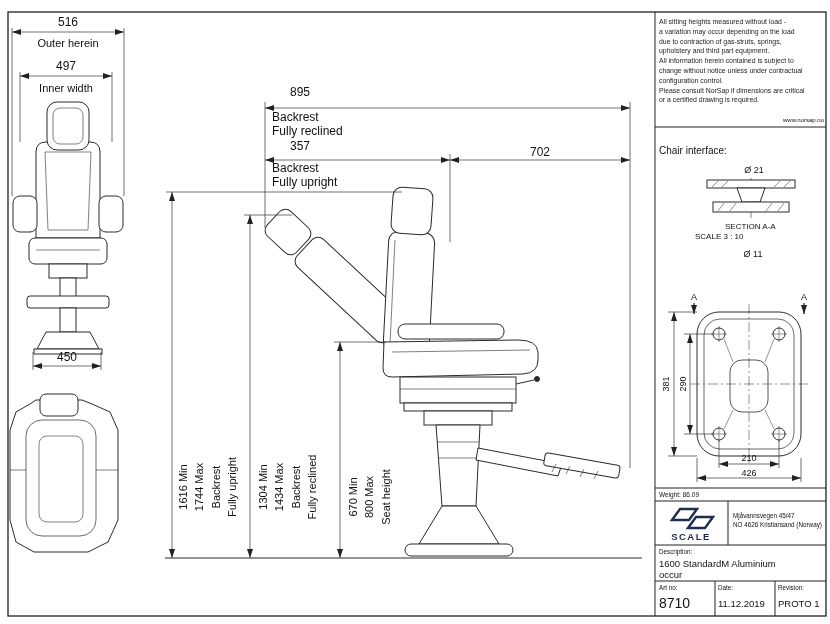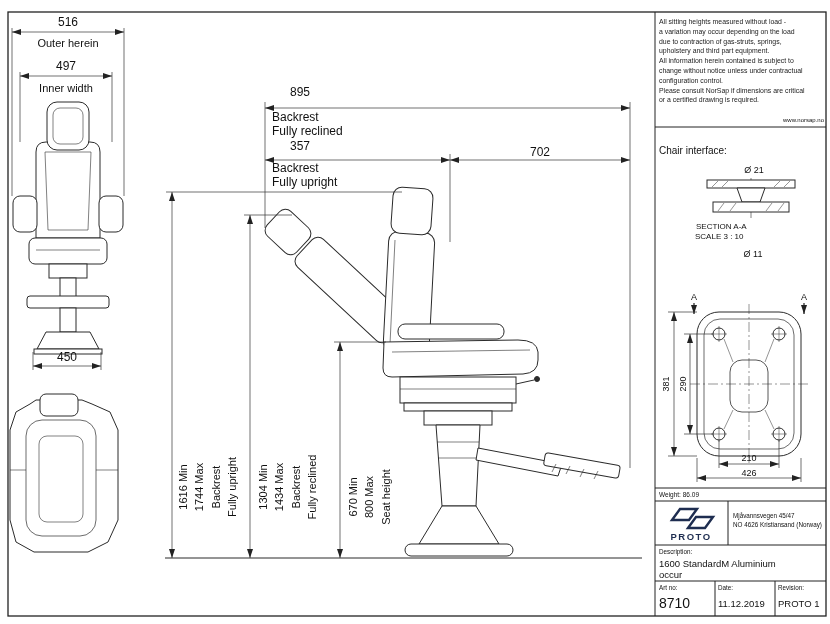--- a/index.html
+++ b/index.html
@@ -223,32 +223,32 @@
 upholstery and third part equipment.
 All information herein contained is subject to
 change without notice unless under contractual
 configuration control.
 Please consult NorSap if dimensions are critical
 or a certified drawing is required.</div>
 <div class="t r" style="left:824px;top:120px;font-size:6px">www.norsap.no</div>
 
 <div class="t l s75" style="left:659px;top:150px">Chair interface:</div>
 <div class="t c s9" style="left:754px;top:170px">Ø 21</div>
-<div class="t l s8" style="left:696px;top:226px">SECTION A-A</div>
+<div class="t l s8" style="left:725px;top:226px">SECTION A-A</div>
 <div class="t l s8" style="left:695px;top:236px">SCALE 3 : 10</div>
 <div class="t c s9" style="left:753px;top:254px">Ø 11</div>
 <div class="t c s9" style="left:694px;top:297px">A</div>
 <div class="t c s9" style="left:804px;top:297px">A</div>
 <div class="t v s9" style="left:666px;top:384px">381</div>
 <div class="t v s9" style="left:683px;top:384px">290</div>
 <div class="t c s9" style="left:749px;top:458px">210</div>
 <div class="t c s9" style="left:749px;top:473px">426</div>
 
 <div class="t l s65" style="left:659px;top:494px">Weight: 86.09</div>
-<div class="t c s95 brand" style="left:691px;top:536px">PROTO</div>
+<div class="t c s95 brand" style="left:691px;top:536px">SCALE</div>
 <div class="t l s63" style="left:733px;top:515px">Mjåvannsvegen 45/47</div>
 <div class="t l s63" style="left:733px;top:524px">NO 4626 Kristiansand (Norway)</div>
 <div class="t l s63" style="left:659px;top:551px">Description:</div>
 <div class="t l s95" style="left:659px;top:563px">1600 StandardM Aluminium</div>
 <div class="t l s95" style="left:659px;top:574px">occur</div>
 <div class="t l s63" style="left:659px;top:587px">Art no:</div>
 <div class="t l s10" style="left:659px;top:603px">8710</div>
 <div class="t l s63" style="left:718px;top:587px">Date:</div>
 <div class="t l s95" style="left:718px;top:603px">11.12.2019</div>
 <div class="t l s63" style="left:778px;top:587px">Revision:</div>

